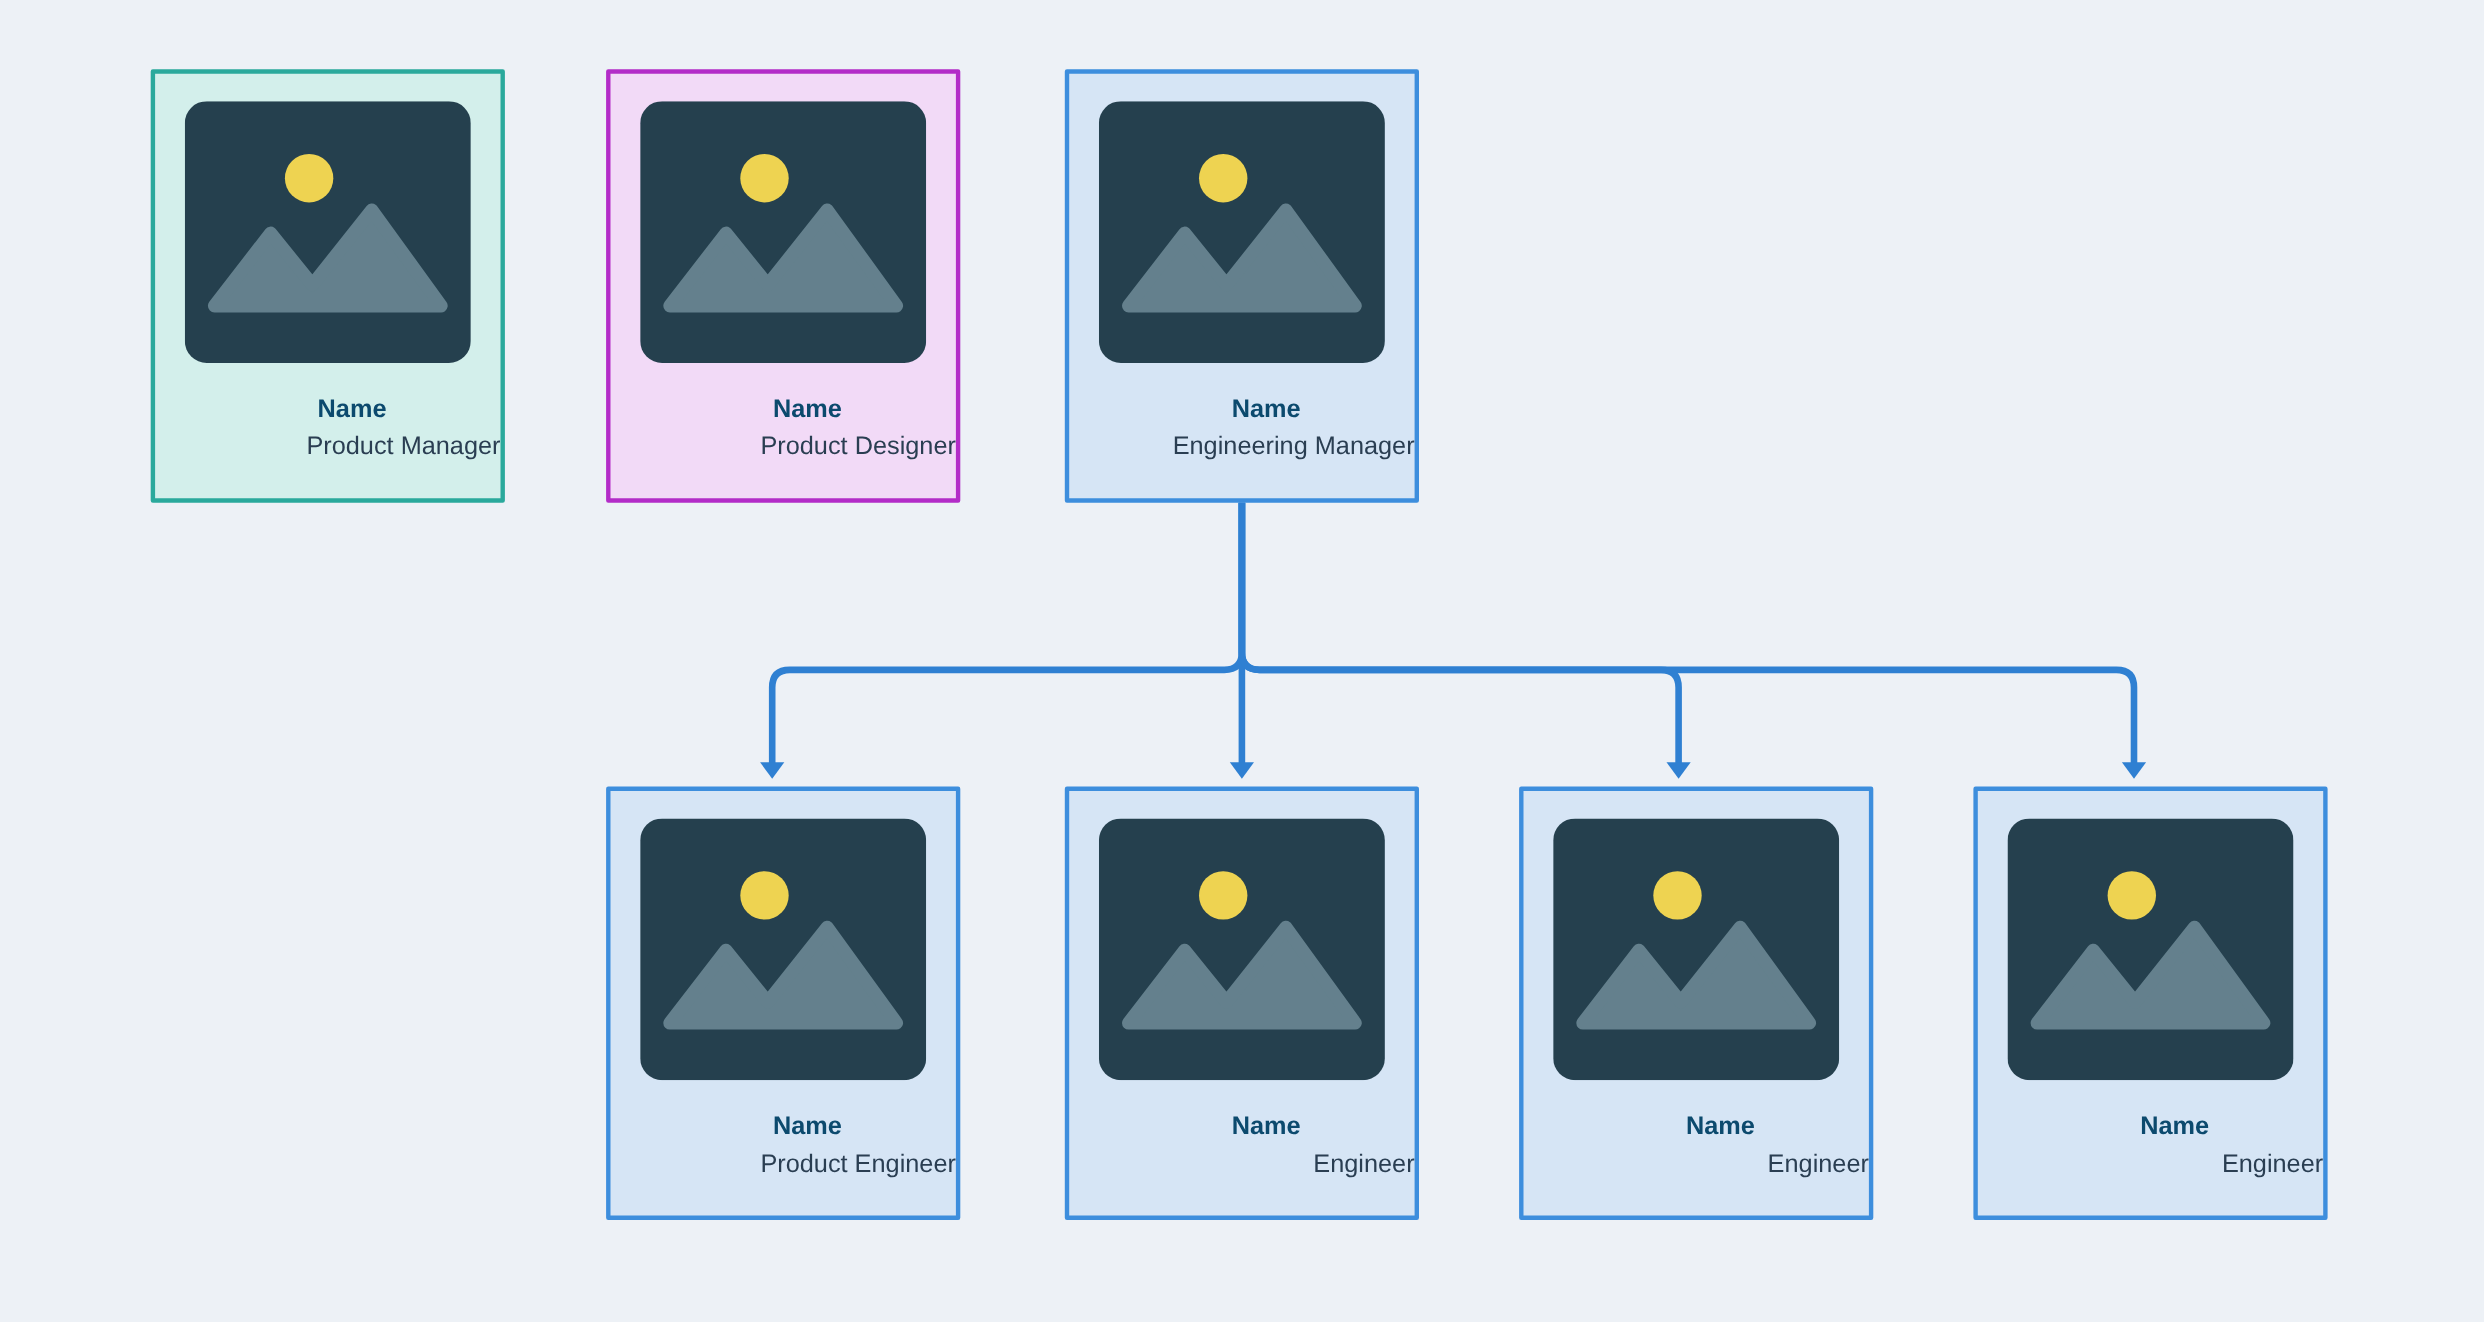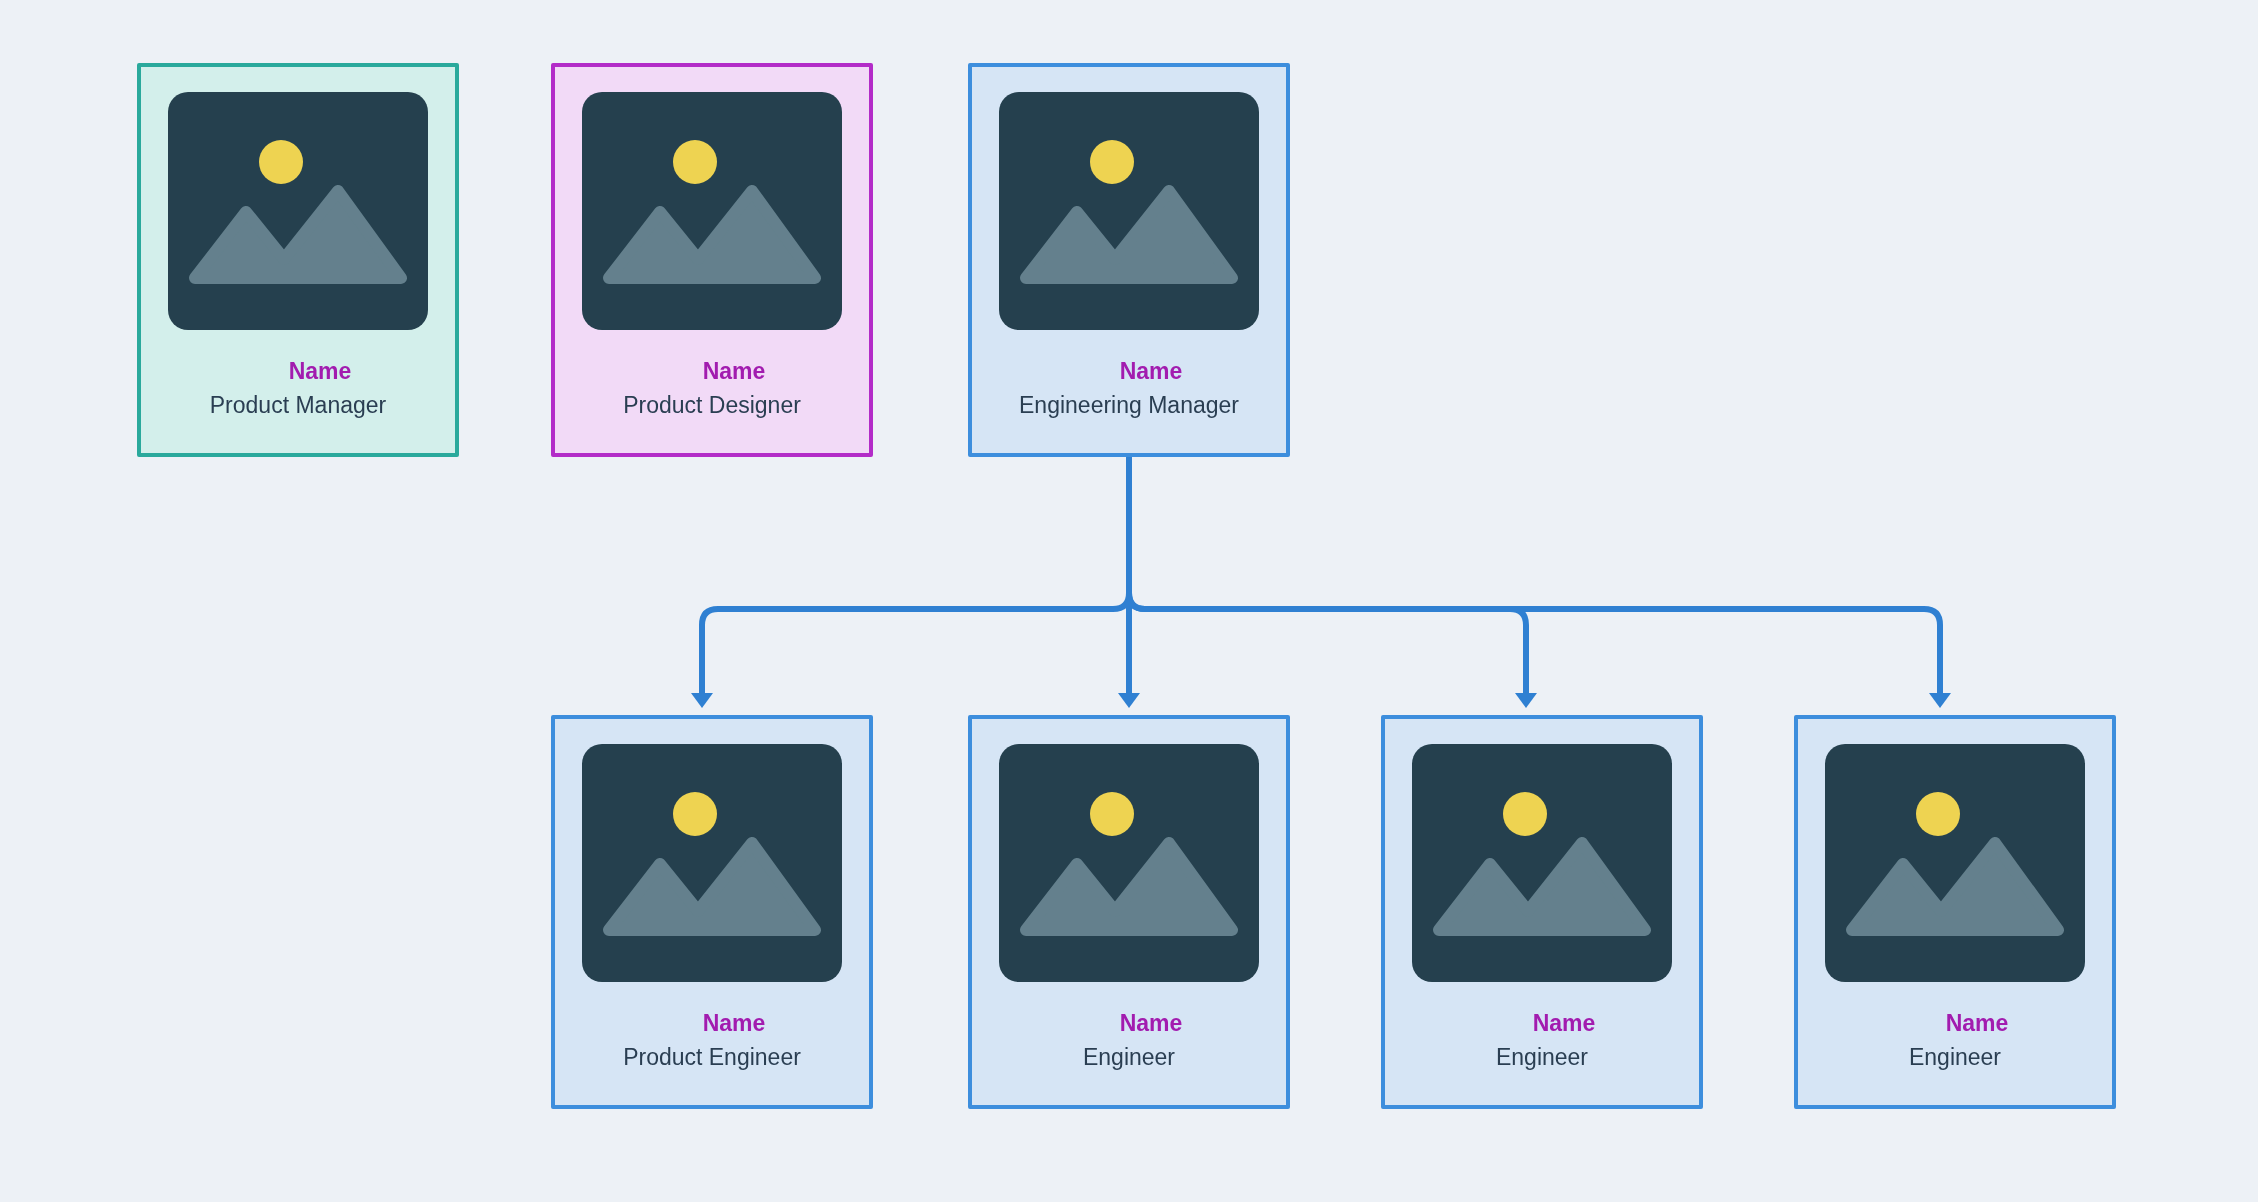--- a/index.html
+++ b/index.html
@@ -33,28 +33,29 @@
     height: 238px;
     margin: 25px auto 0 auto;
   }
   .photo svg { display: block; }
 
   .card-name {
     margin-top: 24px;
     font-size: 23px;
     font-weight: 700;
     line-height: 34px;
-    color: #a21caf;
+    color: #0c4a6e;
     margin-left: 44px;
   }
   .card-role {
     font-size: 23px;
     font-weight: 400;
     line-height: 34px;
     color: #2a3e52;
+    text-align: right;
   }
 
   .connectors {
     position: absolute;
     left: 0;
     top: 0;
     pointer-events: none;
   }
   .edge {
     fill: none;

